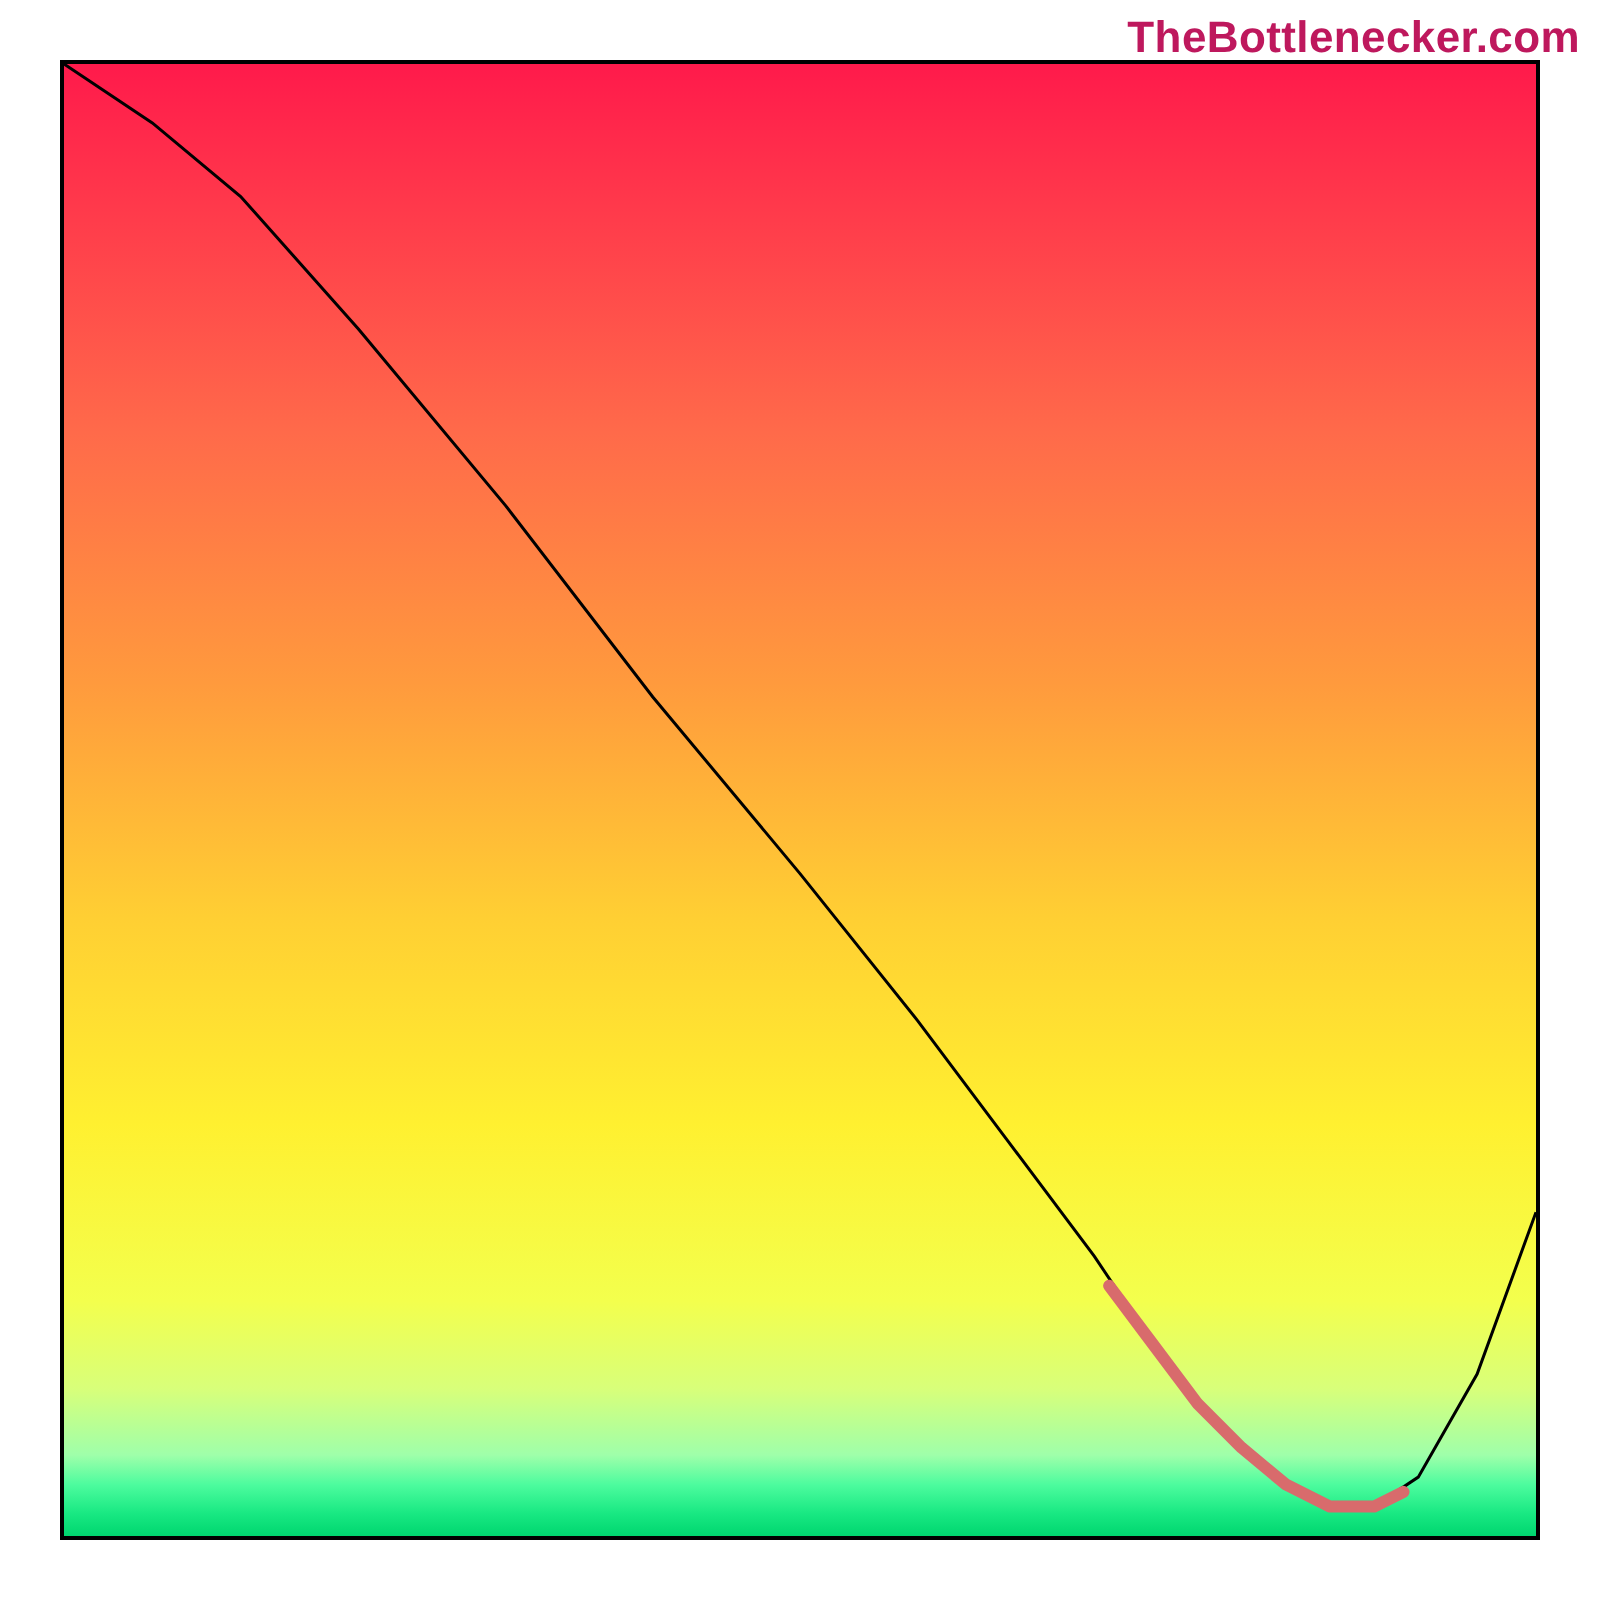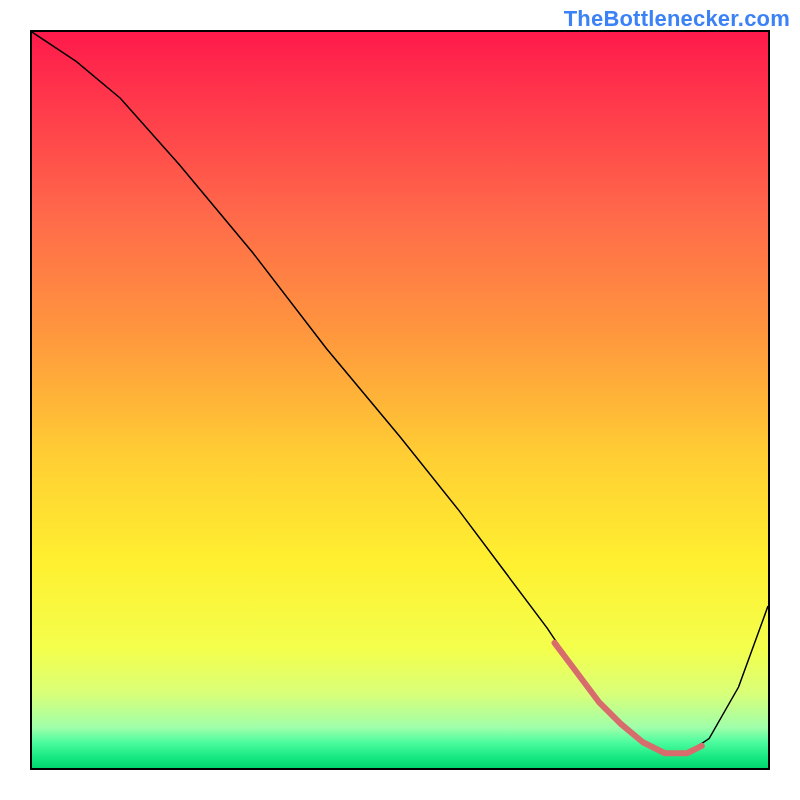--- a/index.html
+++ b/index.html
@@ -15,21 +15,21 @@
     position: relative;
     width: 800px;
     height: 800px;
   }
   .watermark {
     position: absolute;
     top: 6px;
     right: 10px;
     font-size: 22px;
     font-weight: 600;
-    color: #3b82f6;
+    color: #be185d;
     letter-spacing: 0.2px;
   }
   .plot-wrap {
     position: absolute;
     left: 30px;
     top: 30px;
     width: 740px;
     height: 740px;
     border: 2px solid #000000;
     box-sizing: border-box;

